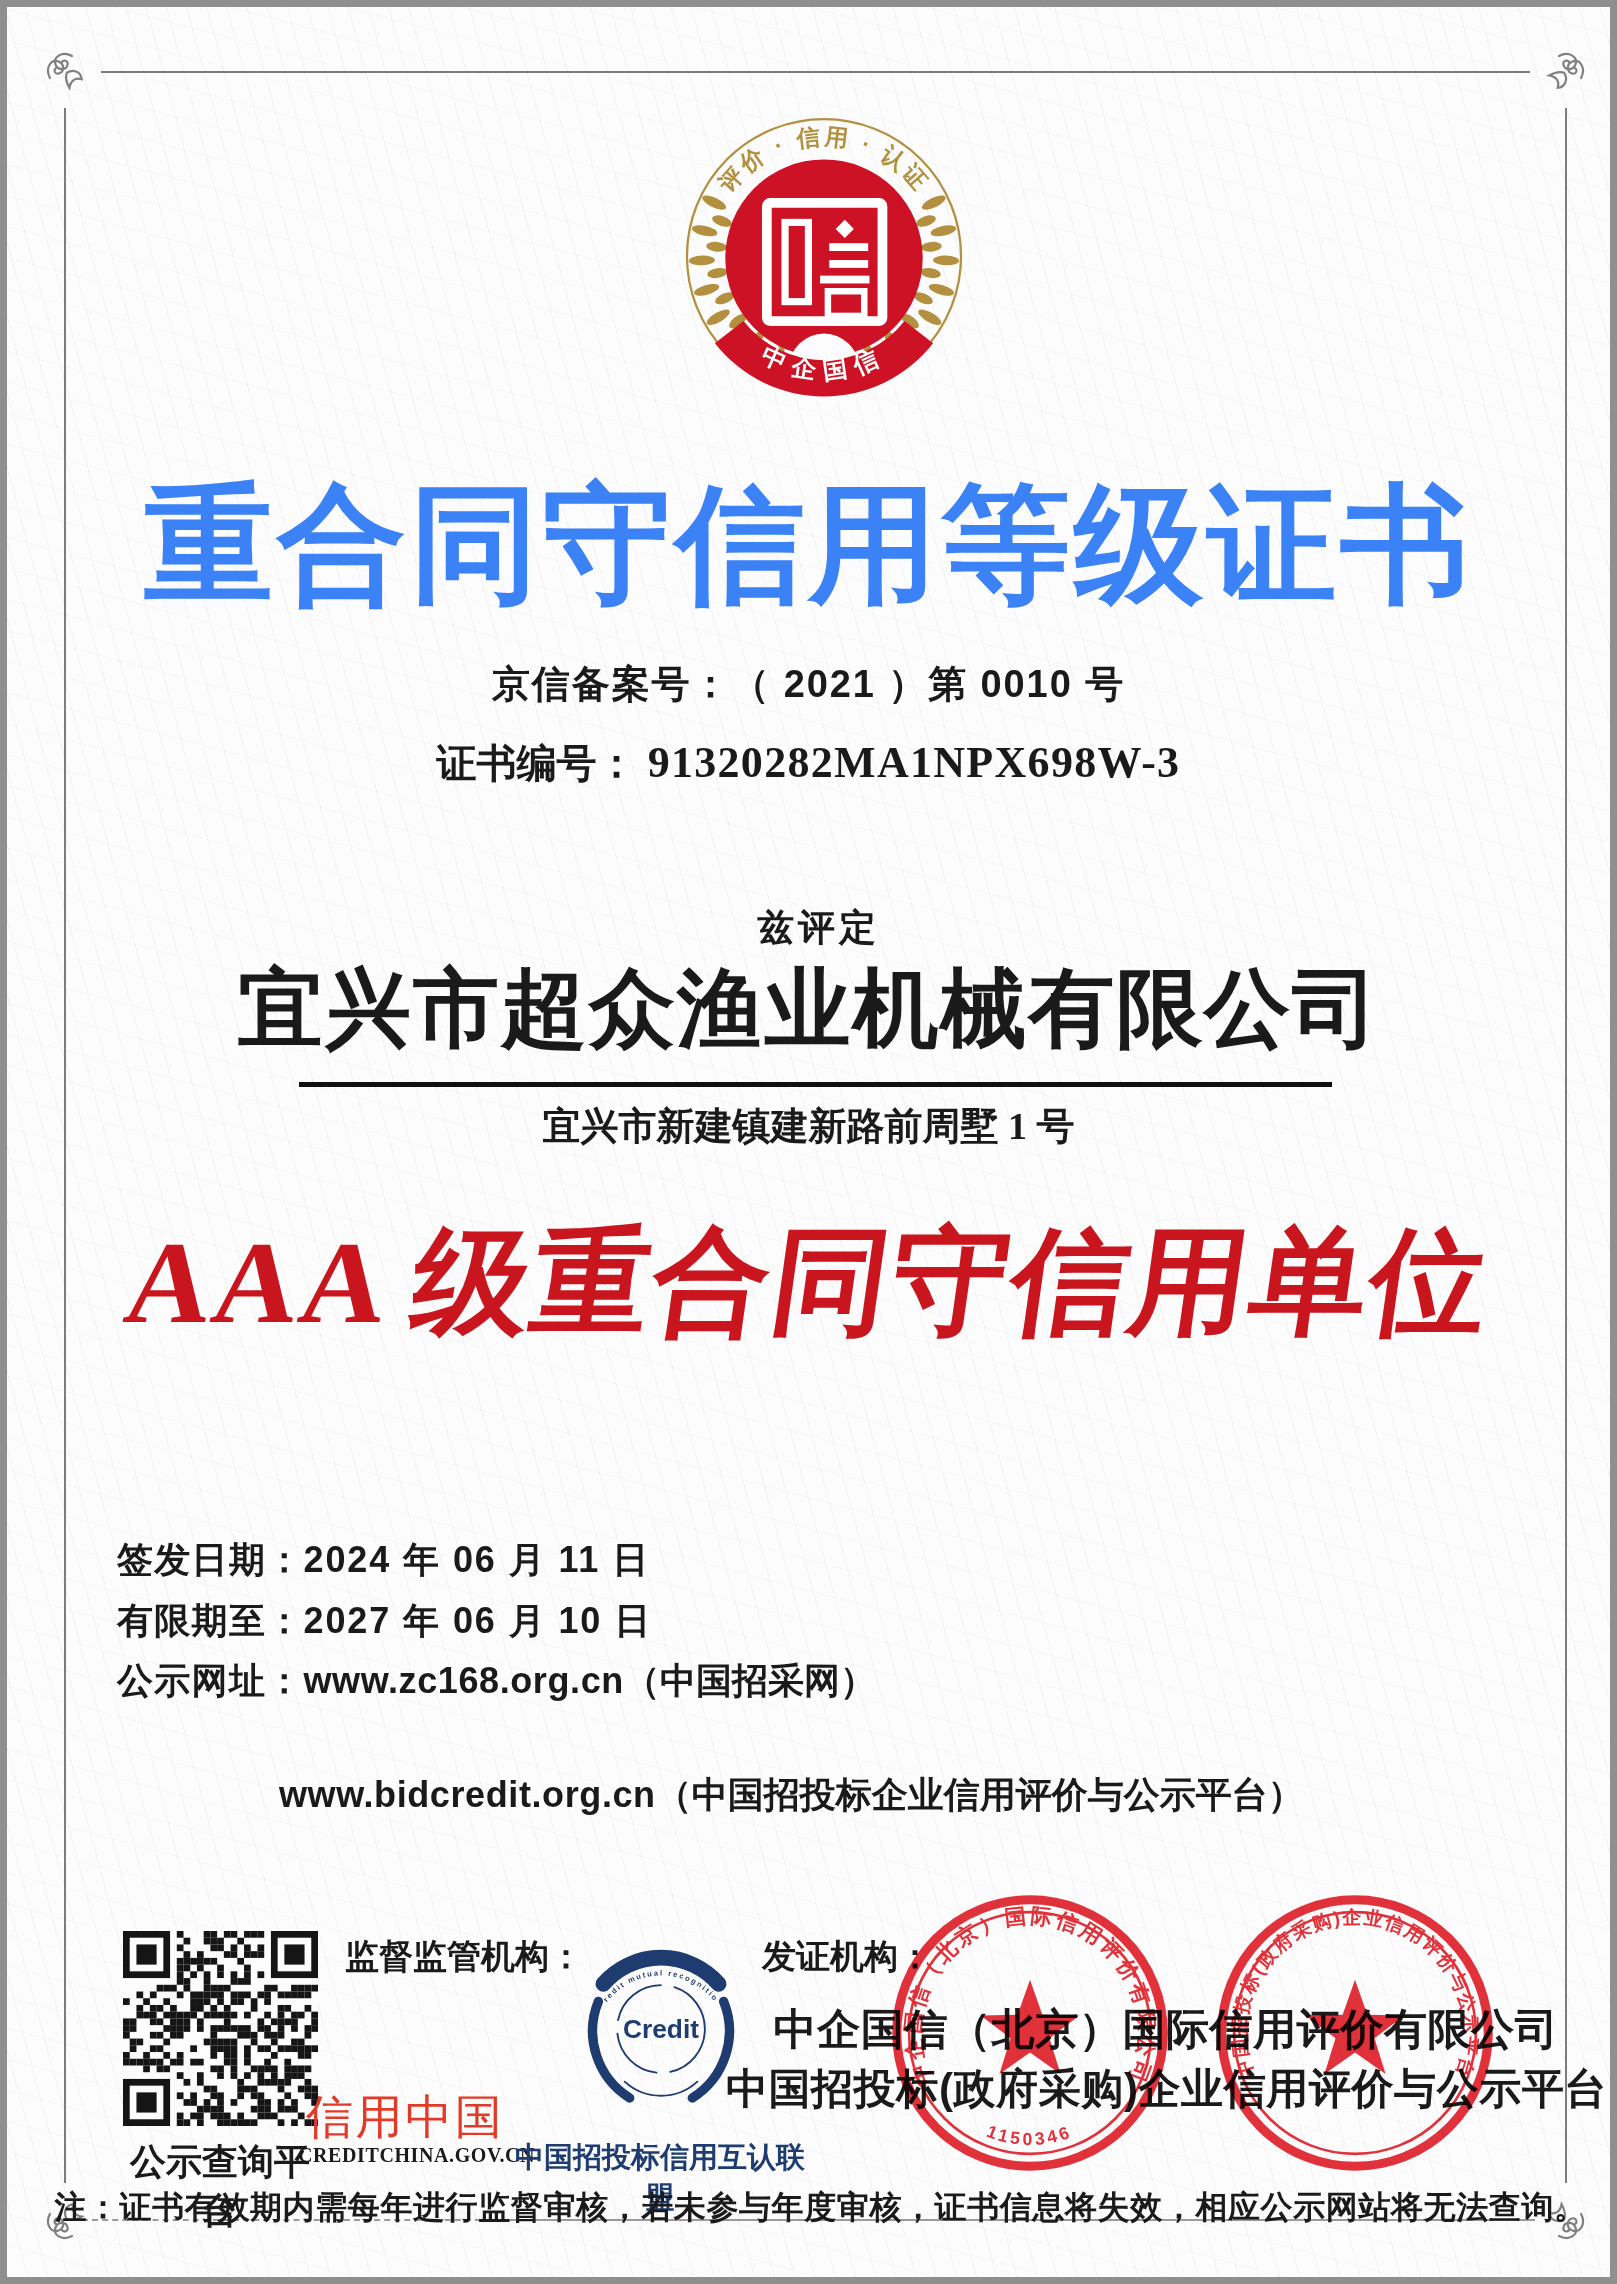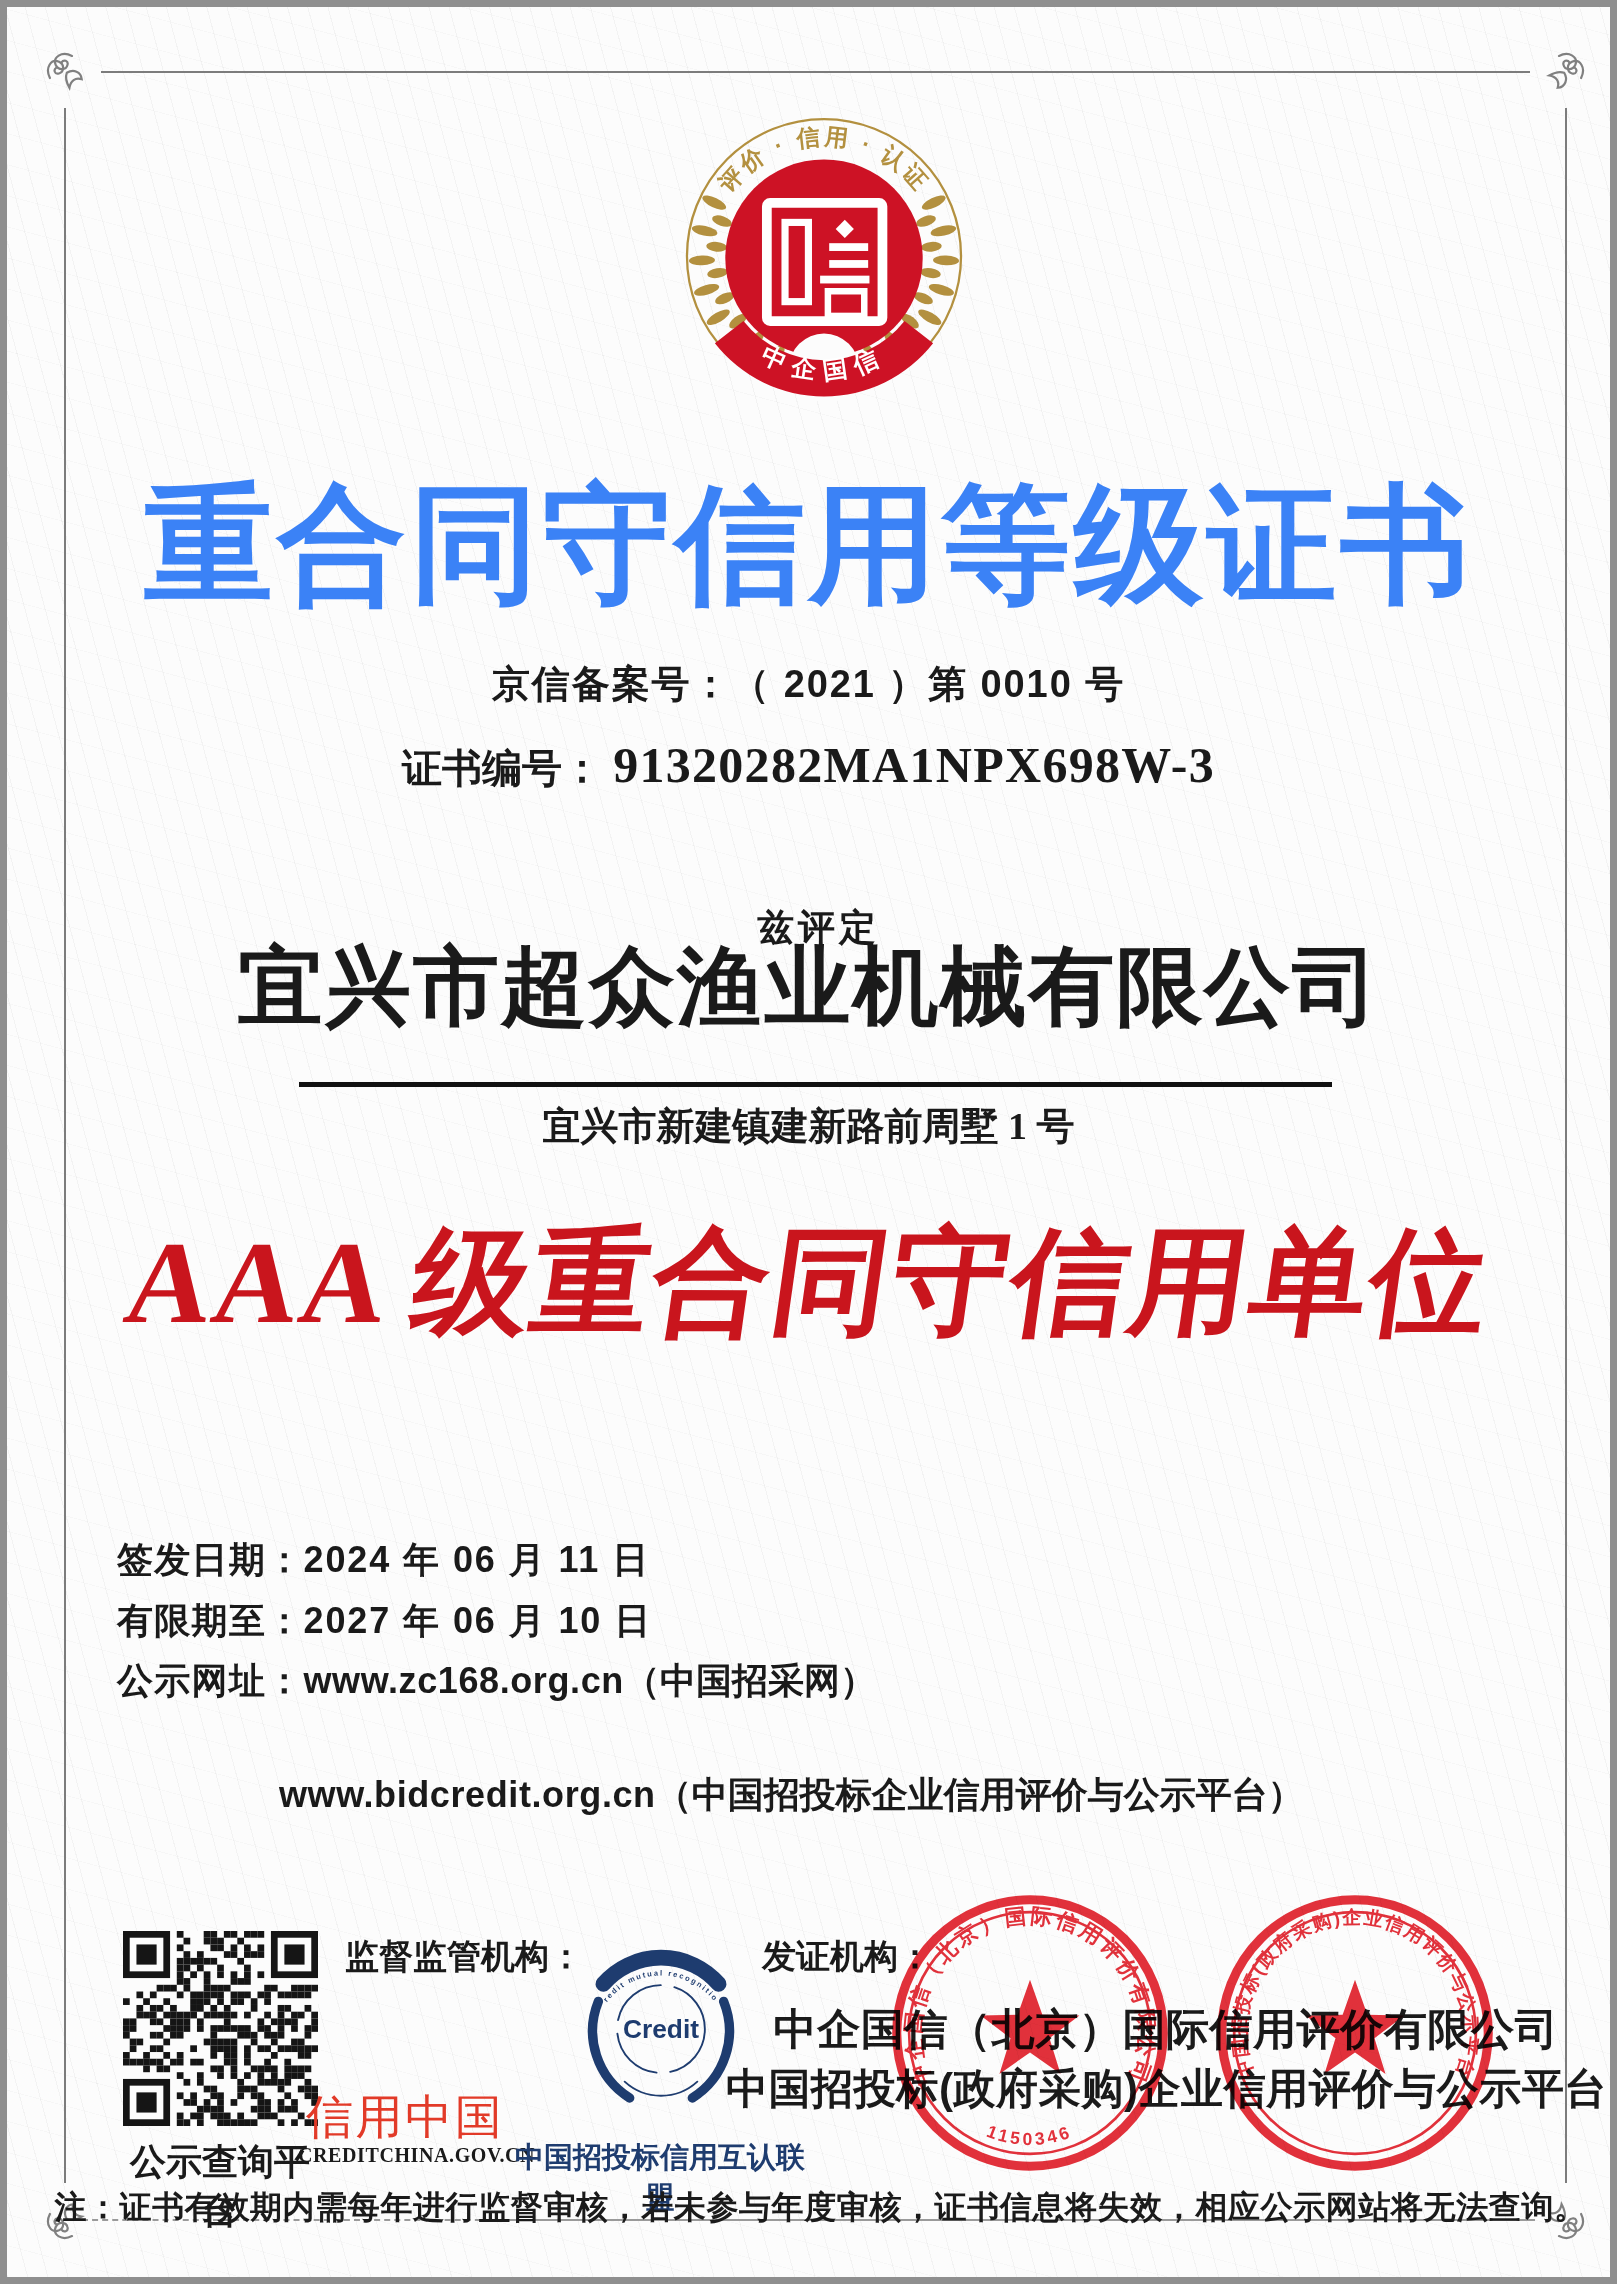--- a/index.html
+++ b/index.html
@@ -22,23 +22,23 @@
   .abs{position:absolute;}
   .ctr{left:0;right:0;text-align:center;}
   
   .frame-line{background:#7c7c7c;z-index:1;}
   .flourish{z-index:1;}
   .flourish svg{display:block;}
   
   .title{top:473px;font-size:129px;font-weight:900;letter-spacing:3.9px;color:#3b82f6;z-index:2;line-height:1;}
   .filing{top:652px;font-size:38px;font-weight:700;letter-spacing:1.9px;z-index:2;}
   .certno{top:729px;font-size:40px;font-weight:700;z-index:2;}
-  .certno .val{font-family:"Liberation Serif","DejaVu Serif",serif;font-size:50px;letter-spacing:1.3px;}
+  .certno .val{font-family:"Liberation Serif","DejaVu Serif",serif;font-size:44px;letter-spacing:1.3px;}
   .hereby{top:896px;font-size:37px;font-weight:700;letter-spacing:3.9px;z-index:2;padding-left:20px;}
-  .company{top:927px;font-size:86px;font-weight:900;letter-spacing:1.9px;z-index:2;
+  .company{top:949px;font-size:86px;font-weight:900;letter-spacing:1.9px;z-index:2;
            font-family:"Liberation Serif","DejaVu Serif",serif;line-height:1.25;}
   .company-underline{top:1075px;left:292px;width:1033px;height:4.5px;background:#111;z-index:2;}
   .address{top:1094px;font-size:38px;font-weight:700;z-index:2;font-family:"Liberation Serif","DejaVu Serif",serif;}
   .rating{top:1209px;font-size:117px;font-weight:900;letter-spacing:2.6px;color:#c9151d;z-index:2;
           font-family:"Liberation Serif","DejaVu Serif",serif;transform:skewX(-8deg);line-height:1.15;}
   .field-row{left:110px;font-size:36px;z-index:2;white-space:nowrap;}
   .field-row .lbl{font-weight:700;letter-spacing:1.3px;}
   .field-row .val{font-weight:700;letter-spacing:1.9px;}
   .url{font-weight:600;letter-spacing:0.6px;}
   .url-note{font-weight:700;}

